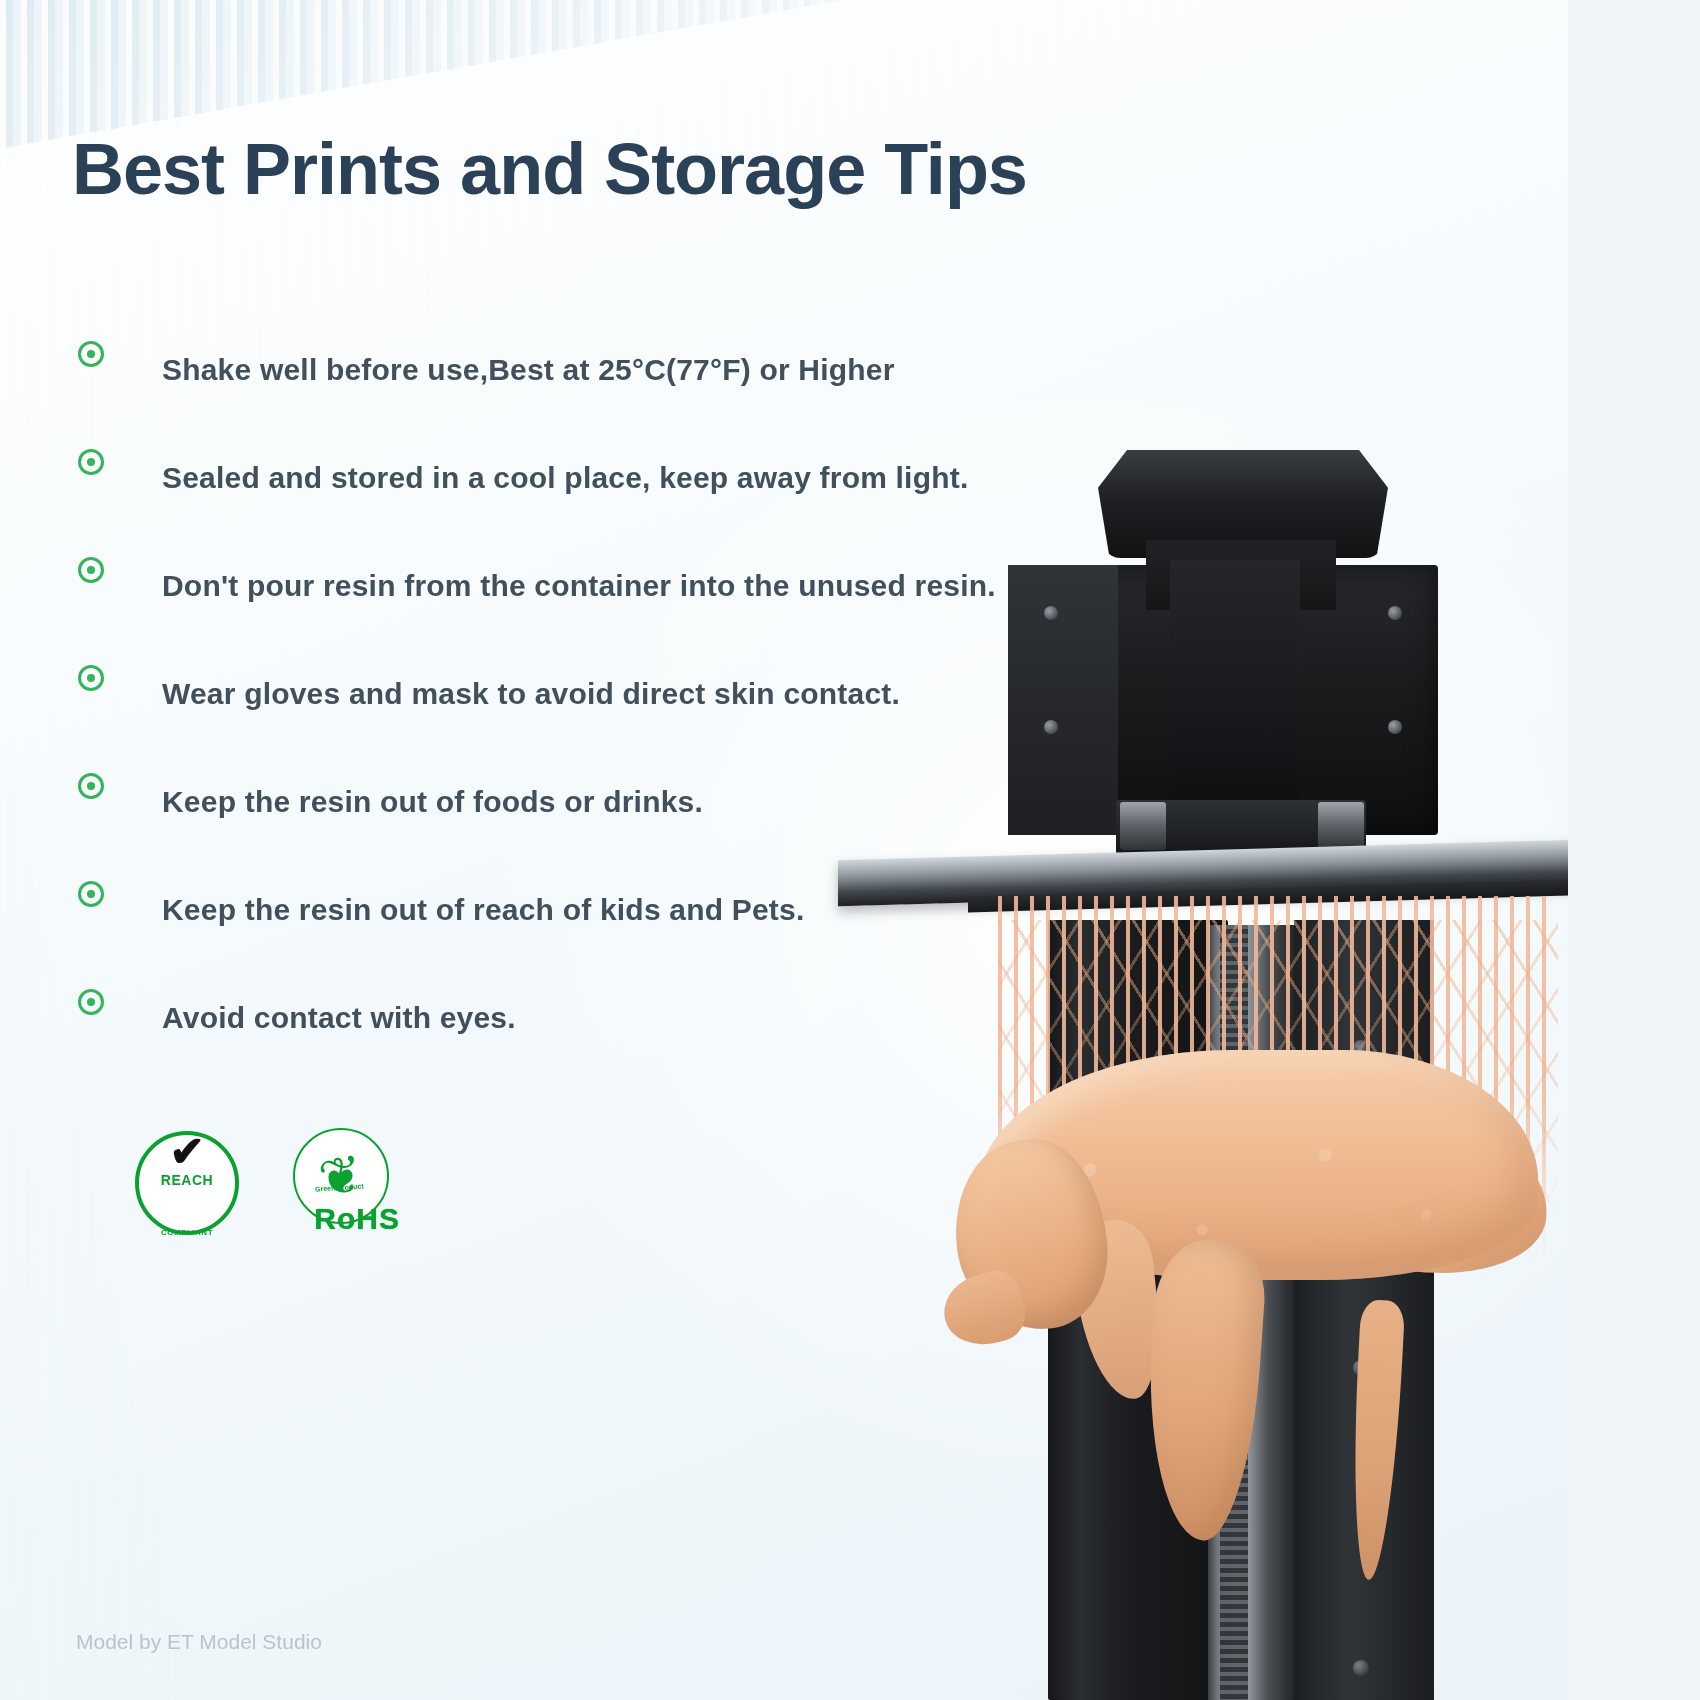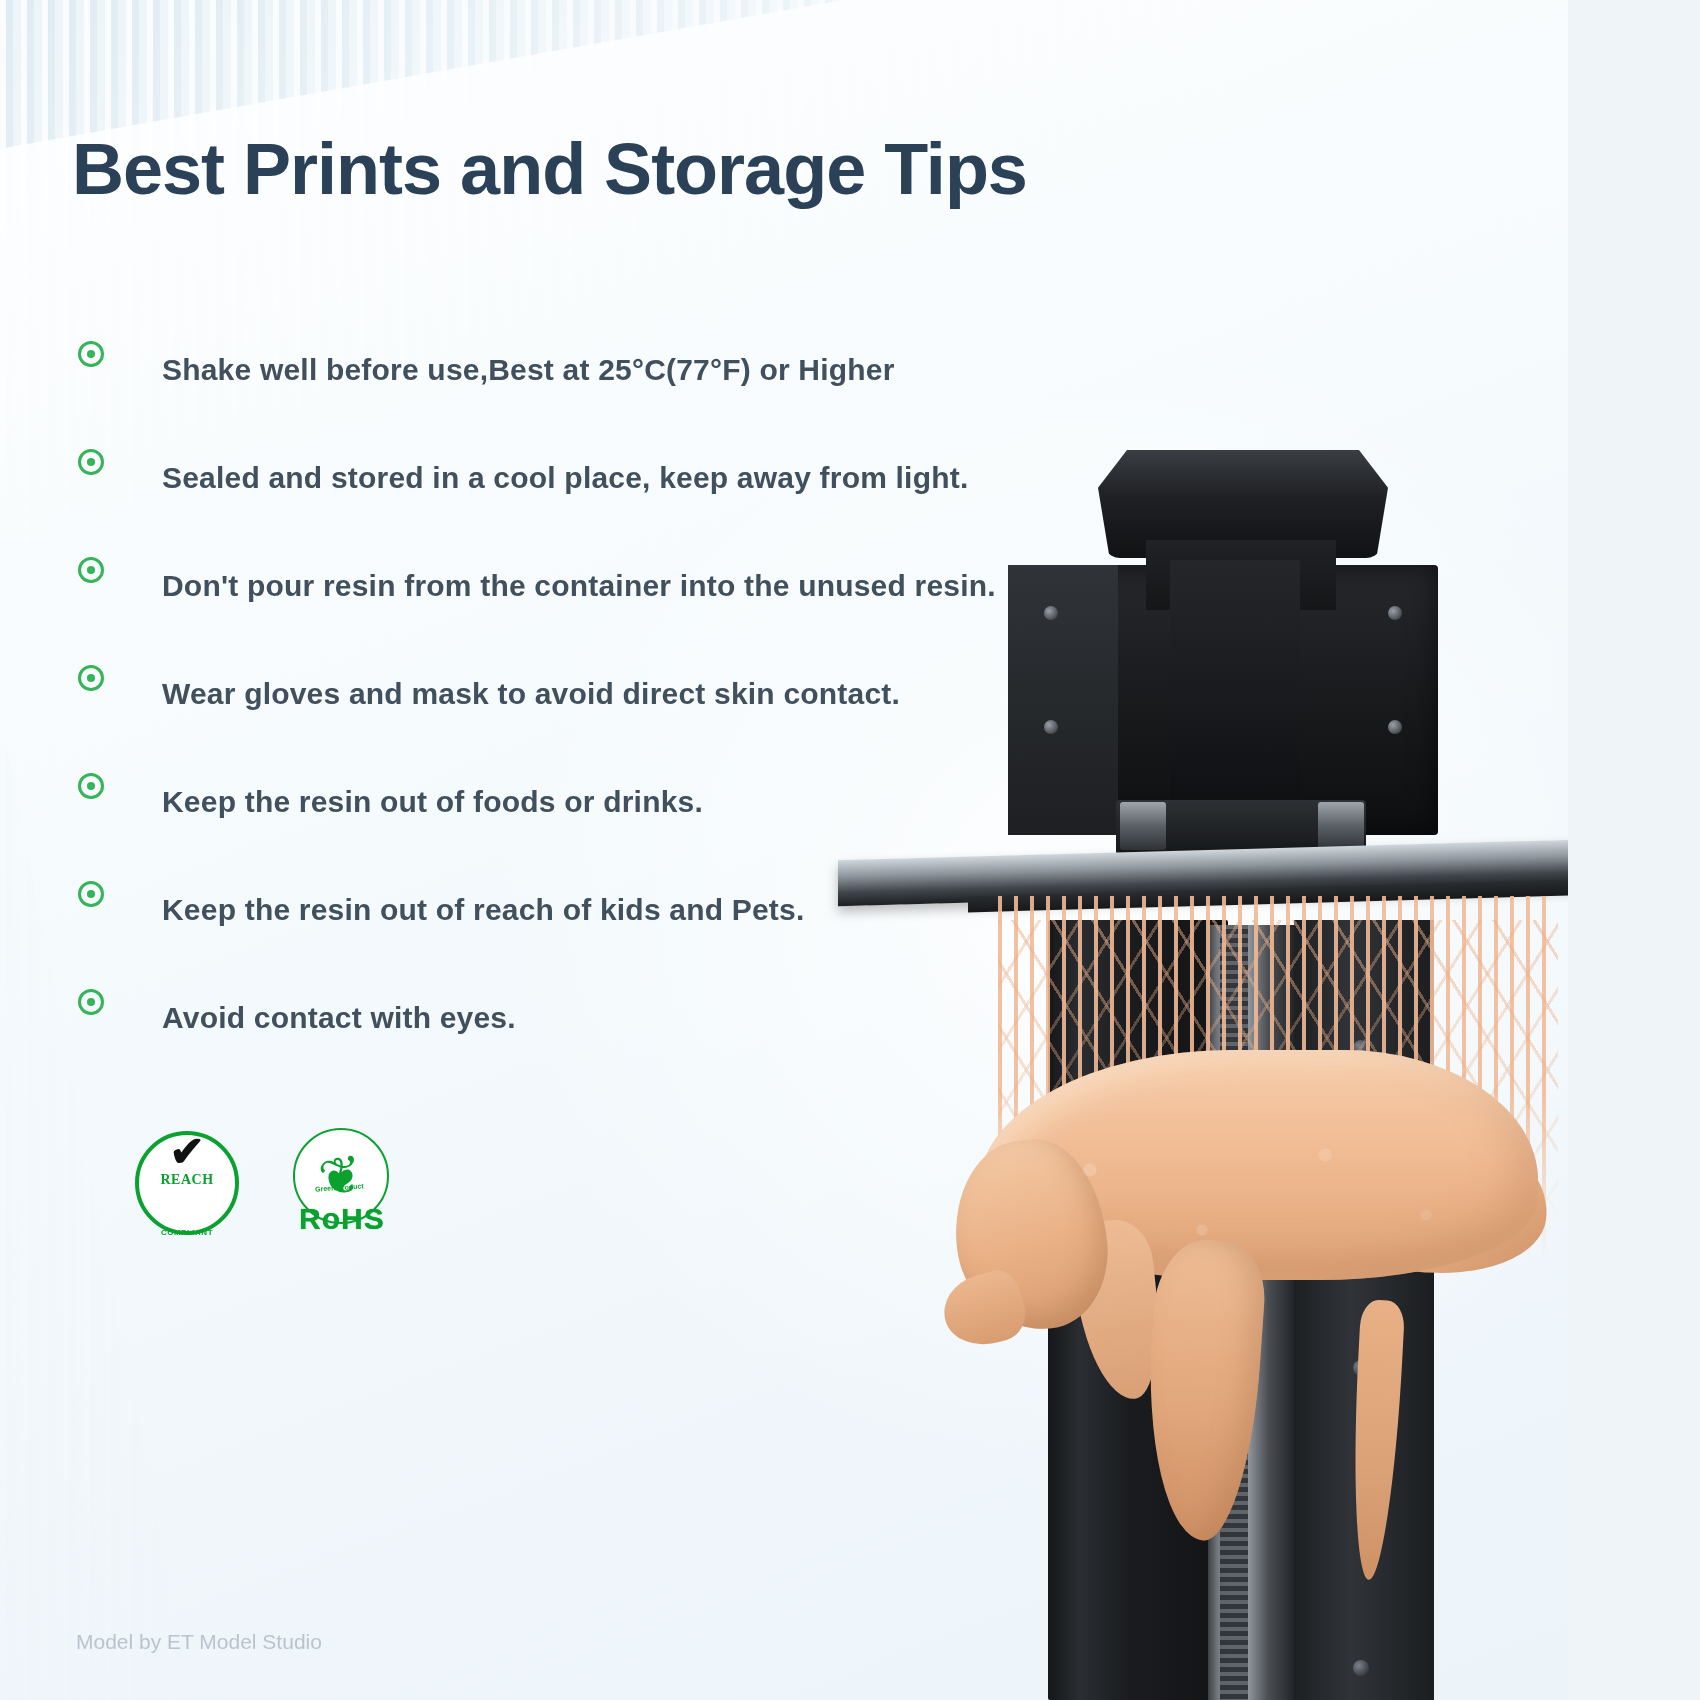--- a/index.html
+++ b/index.html
@@ -157,21 +157,20 @@
     color: #111;
     font-weight: 700;
     margin-top: 4px;
   }
   .reach-badge .r1 {
     font-size: 14px;
     font-weight: 700;
     color: #0aa12f;
     letter-spacing: 0.5px;
     margin-top: 2px;
-    font-family: Liberation Serif, serif;
   }
   .reach-badge .r2 {
     font-size: 8px;
     font-weight: 700;
     color: #0aa12f;
     letter-spacing: 0.5px;
     margin-top: 40px;
   }
 
   .rohs-badge {
@@ -206,24 +205,24 @@
     position: absolute;
     left: 28px;
     top: 56px;
     font-size: 7px;
     color: #0aa12f;
     font-weight: 700;
     transform: rotate(-4deg);
   }
   .rohs-label {
     position: absolute;
-    left: 12px;
+    left: 3px;
     bottom: 2px;
     width: 110px;
-    text-align: left;
+    text-align: right;
     font-size: 30px;
     font-weight: 700;
     color: #0aa12f;
     letter-spacing: 1px;
     text-shadow: 0 0 1px #0aa12f;
   }
 
   .footer-credit {
     position: absolute;
     left: 76px;

